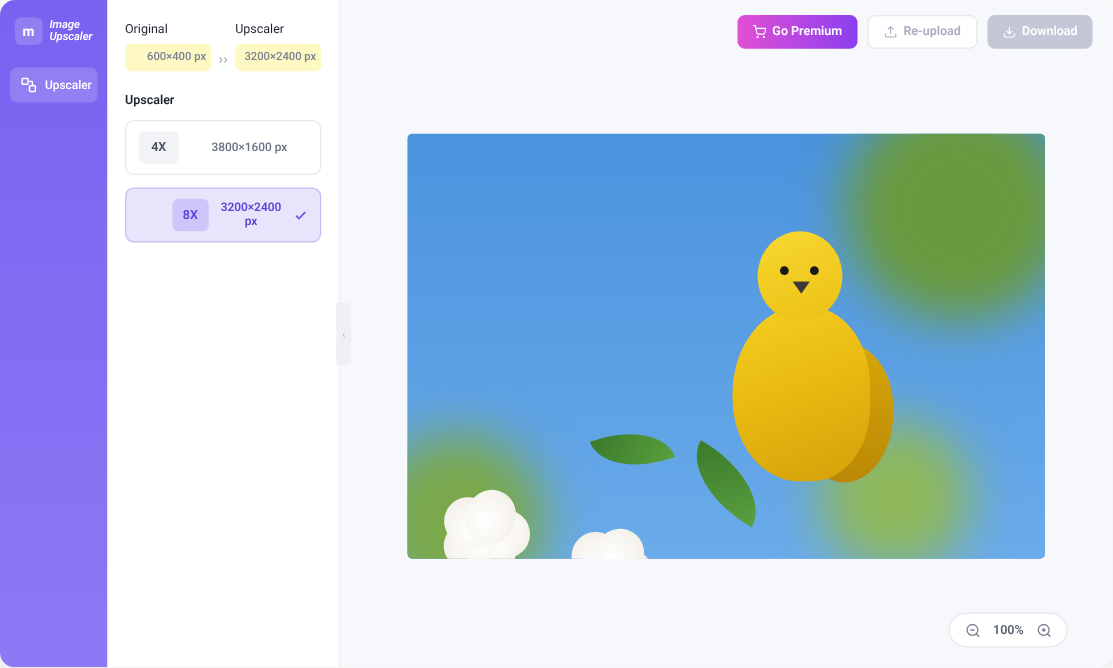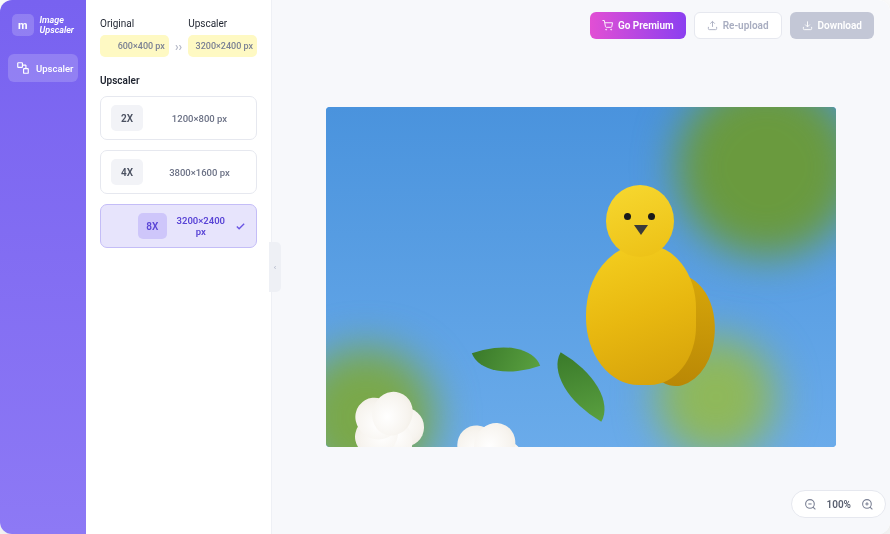--- a/index.html
+++ b/index.html
@@ -40,21 +40,21 @@
     .btn { display: inline-flex; align-items: center; gap: 5px; font-size: 10px; font-weight: 600; padding: 7px 12px; border-radius: 6px; cursor: pointer; border: none; }
     .btn-premium { background: linear-gradient(90deg, #e24fd4, #8b3ff0); color: #fff; justify-content: center; }
     .btn-ghost { background: #fff; color: #a8adc0; border: 1px solid #e6e8ef; }
     .btn-ghost.dl { background: #c3c7d6; color: #fff; border: none; }
     .btn svg { width: 11px; height: 11px; }
     
     .canvas-wrap { flex: 1; display: flex; align-items: center; justify-content: center; padding: 60px 40px 40px; }
     .canvas { width: 510px; height: 340px; background: #5aa3e8; border-radius: 4px; overflow: hidden; position: relative; }
     .collapse-handle { position: absolute; left: -3px; top: 50%; transform: translateY(-50%); width: 12px; height: 50px; background: #eef0f5; border-radius: 0 5px 5px 0; cursor: pointer; display: flex; align-items: center; justify-content: center; color: #a8adc0; font-size: 8px; }
     
-    .zoom-ctrl { position: absolute; bottom: 16px; right: 4px; display: flex; align-items: center; gap: 8px; background: #fff; border: 1px solid #e6e8ef; border-radius: 16px; padding: 5px 10px; font-size: 10px; font-weight: 600; color: #5a6070; }
+    .zoom-ctrl { position: absolute; bottom: 16px; right: 36px; display: flex; align-items: center; gap: 8px; background: #fff; border: 1px solid #e6e8ef; border-radius: 16px; padding: 5px 10px; font-size: 10px; font-weight: 600; color: #5a6070; }
     .zoom-btn { width: 16px; height: 16px; display: flex; align-items: center; justify-content: center; cursor: pointer; color: #7a8094; }
     .zoom-btn svg { width: 13px; height: 13px; }
     
     
     .sky { position: absolute; inset: 0; background: linear-gradient(180deg, #4a93dd 0%, #6aabea 100%); }
     .blur-leaf { position: absolute; border-radius: 50%; filter: blur(20px); }
     .bl1 { width: 180px; height: 180px; background: #6a9a3e; top: -30px; right: -20px; }
     .bl2 { width: 120px; height: 120px; background: #8fb85a; bottom: -10px; right: 60px; }
     .bl3 { width: 140px; height: 140px; background: #7aa84a; bottom: -40px; left: -30px; }
     .flowers { position: absolute; bottom: 0; left: 0; right: 0; height: 190px; }
@@ -103,24 +103,20 @@
       <div class="arrows">››</div>
       <div class="size-col">
         <div class="size-label">Upscaler</div>
         <div class="size-chip">3200×2400 px</div>
       </div>
     </div>
 
     <div class="section-label">Upscaler</div>
 
     <div class="option">
-      <div class="option-mult">2X</div>
-      <div class="option-size">1200×800 px</div>
-    </div>
-    <div class="option">
       <div class="option-mult">4X</div>
       <div class="option-size">3800×1600 px</div>
     </div>
     <div class="option selected">
       <div class="option-mult">8X</div>
       <div class="option-size">3200×2400 px</div>
       <svg class="check" width="11" height="11" viewBox="0 0 24 24" fill="none" stroke="currentColor" stroke-width="3">
           <polyline points="20 6 9 17 4 12"></polyline>
         </svg>
     </div>

